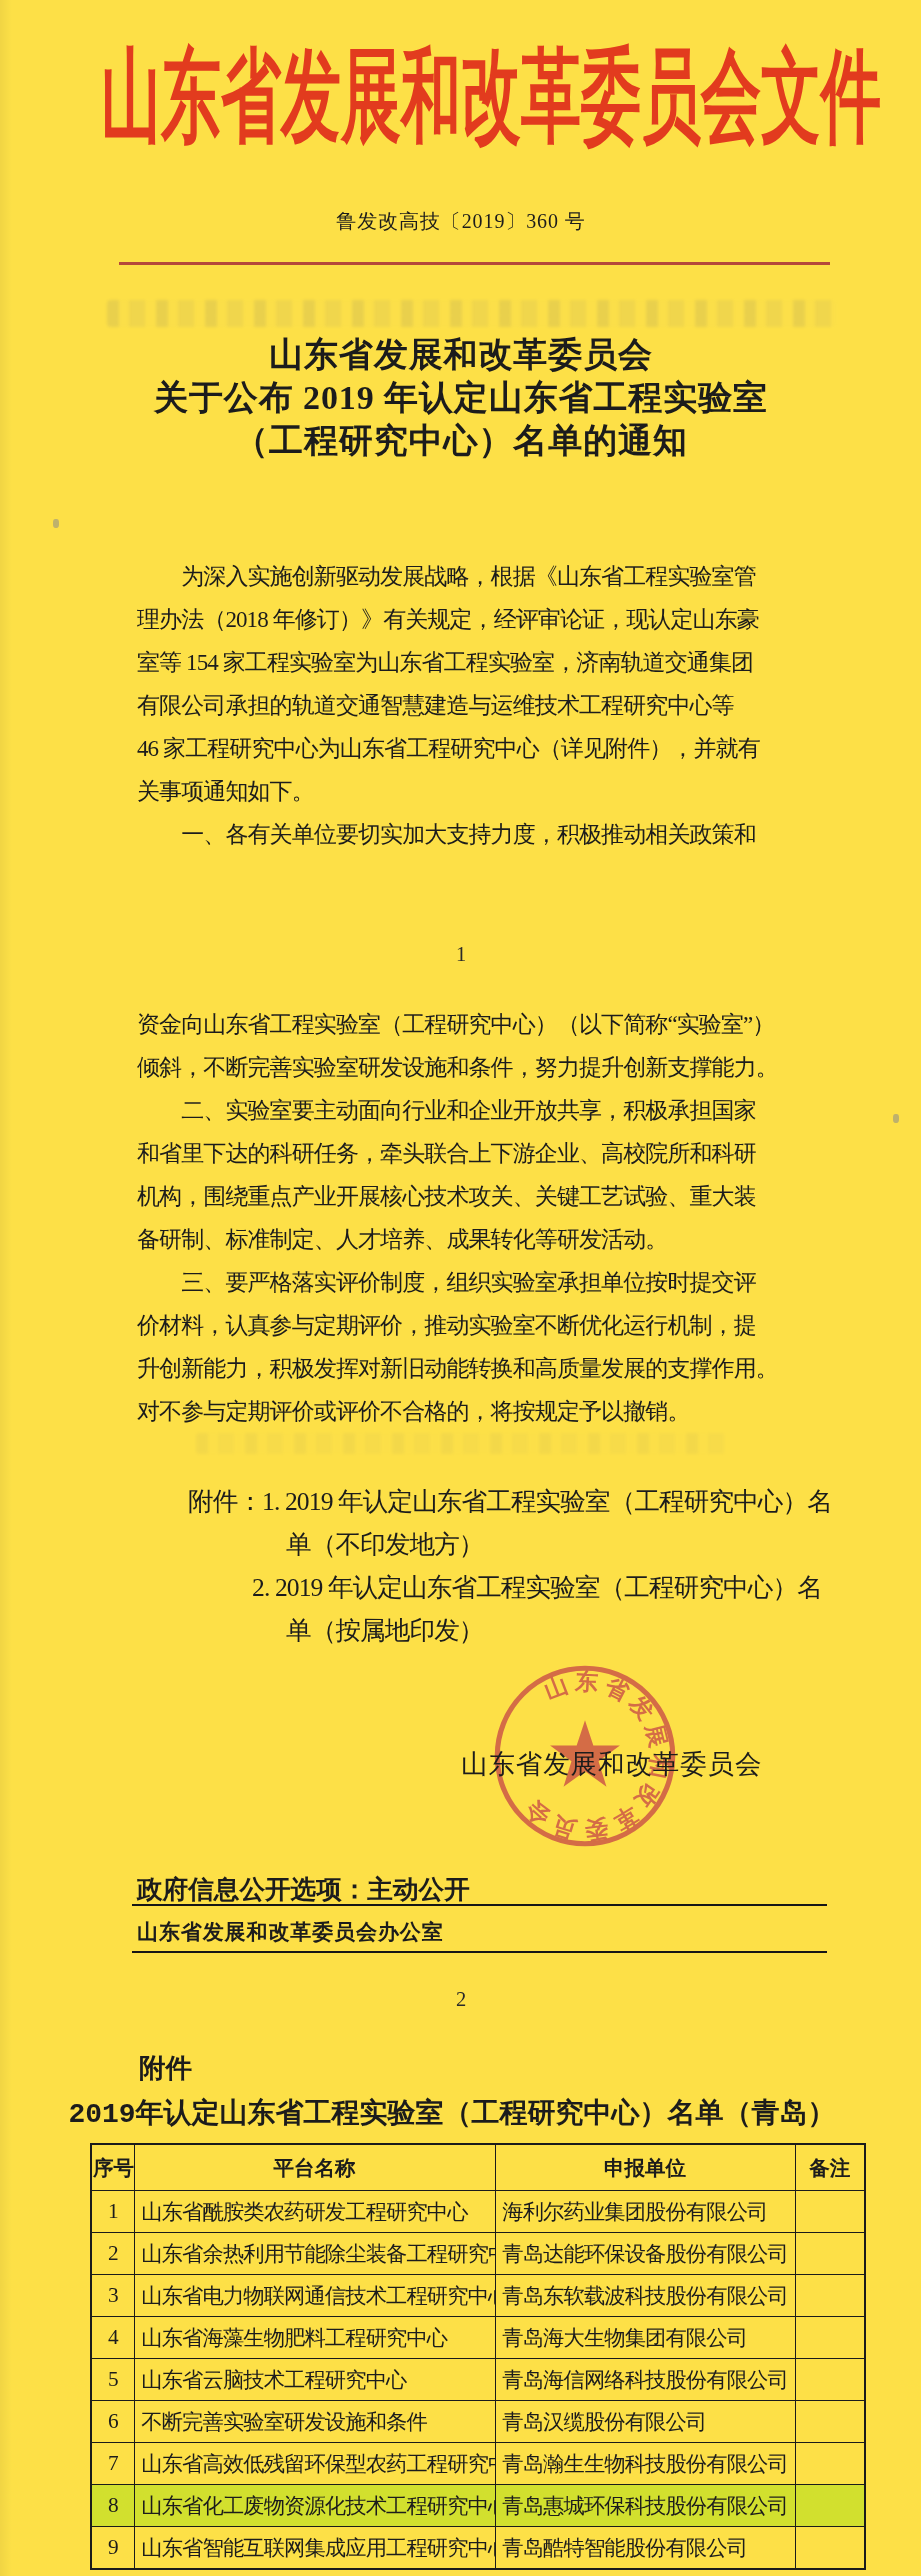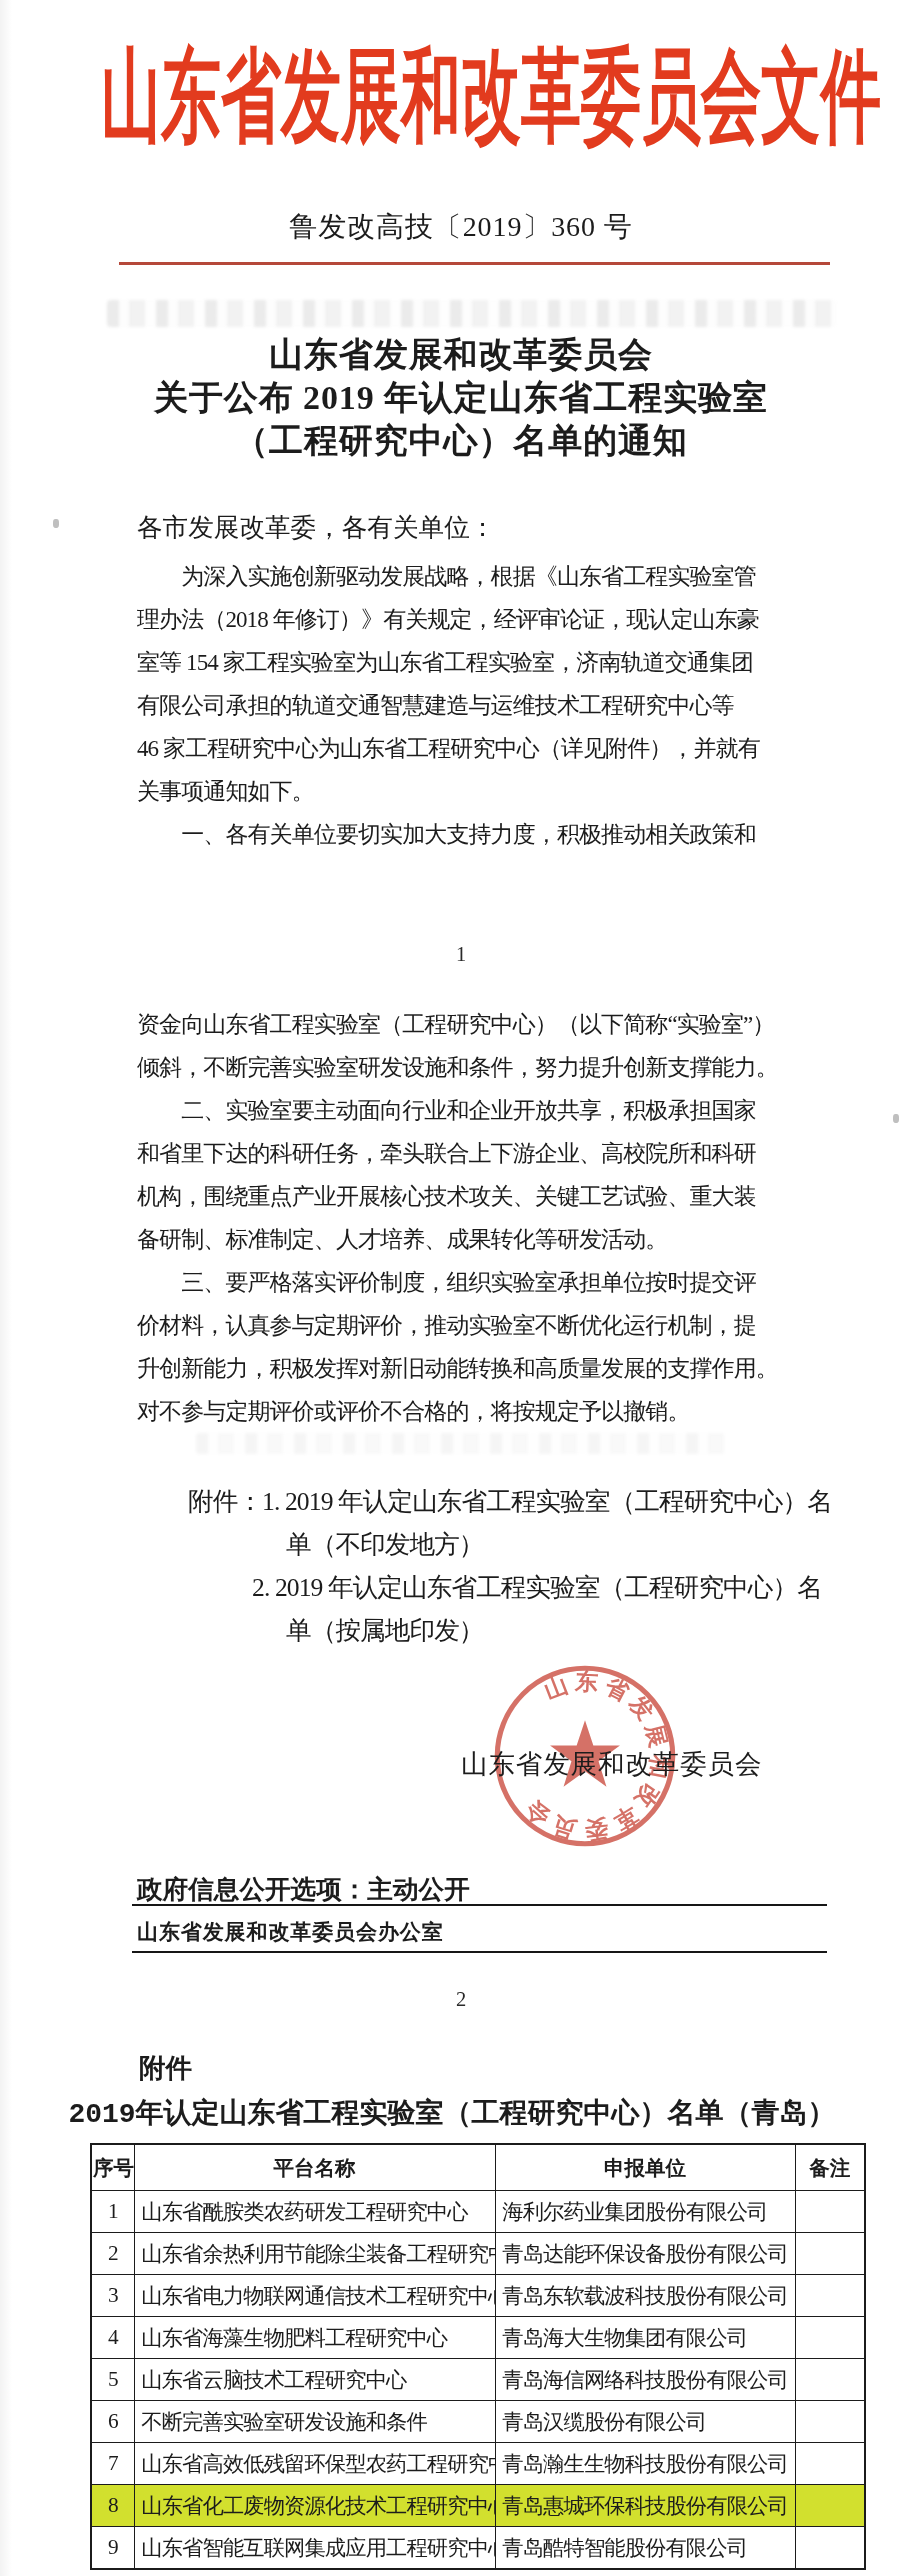--- a/index.html
+++ b/index.html
@@ -1,30 +1,30 @@
 <!DOCTYPE html>
 <html style="--header-red: #e23b1e; --line-red: #b5483a; --seal-red: #cc5346; --highlight: #d2e02e; --text: #1c1c1c; --border: #1b1b1b;font-size:13.7px"><head>
 <meta charset="utf-8">
 <style>
   html,body{margin:0;padding:0;background:#e9e9e9;}
   .page{
     position:relative;width:922px;height:2576px;margin:0 auto;
-    background:#ffffff;overflow:hidden;
+    background:#fde047;overflow:hidden;
     font-family:"Liberation Serif", serif;color:var(--text,#1c1c1c);
   }
   .page::before{content:"";position:absolute;left:0;top:0;width:12px;height:100%;
     background:linear-gradient(90deg,rgba(0,0,0,.05),rgba(0,0,0,0));pointer-events:none;}
   .abs{position:absolute;}
   
   .letterhead{
     left:101px;top:29px;width:721px;text-align:center;white-space:nowrap;
     font-size:60px;font-weight:900;color:var(--header-red,#e23b1e);
     transform:scaleY(1.7);transform-origin:top center;letter-spacing:0px;
   }
-  .doc-number{left:0;top:208px;width:922px;text-align:center;font-size:28px;letter-spacing:0.9px;}
+  .doc-number{left:0;top:208px;width:922px;text-align:center;font-size:20px;letter-spacing:0.9px;}
   .red-line{left:119px;top:262px;width:711px;height:2.6px;background:var(--line-red,#b5483a);}
   
   .ghost{filter:blur(1.7px);opacity:.45;border-radius:3.4px;
     background:repeating-linear-gradient(90deg,
       rgba(110,110,110,.30) 0 12px, rgba(160,160,160,.06) 12px 22px,
       rgba(120,120,120,.22) 22px 38px, rgba(170,170,170,.04) 38px 49px);}
   .ghost-1{left:107px;top:300px;width:730px;height:27px;}
   .ghost-2{left:196px;top:1433px;width:529px;height:20.5px;opacity:.22;}
   .speck{width:6px;height:8.5px;background:#8a8a8a;border-radius:40%;opacity:.55;}
   
@@ -87,21 +87,20 @@
   <div class="abs ghost ghost-1"></div>
   <div class="abs speck" style="left:53px;top:519px;"></div>
   <div class="abs speck" style="left:893px;top:1114px;"></div>
 
   <div class="abs doc-title">
       <div class="title-line"><span>山东省发展和改革委员会</span></div>
       <div class="title-line"><span>关于公布 2019 年认定山东省工程实验室</span></div>
       <div class="title-line"><span>（工程研究中心）名单的通知</span></div>
     </div>
 
-  <div class="abs salutation">各市发展改革委，各有关单位：</div>
 
   <div class="abs body-block body-p1">
       <div class="body-line"><span>　　为深入实施创新驱动发展战略，根据《山东省工程实验室管</span></div>
       <div class="body-line"><span>理办法（2018 年修订）》有关规定，经评审论证，现认定山东豪</span></div>
       <div class="body-line"><span>室等 154 家工程实验室为山东省工程实验室，济南轨道交通集团</span></div>
       <div class="body-line"><span>有限公司承担的轨道交通智慧建造与运维技术工程研究中心等</span></div>
       <div class="body-line"><span>46 家工程研究中心为山东省工程研究中心（详见附件），并就有</span></div>
       <div class="body-line"><span>关事项通知如下。</span></div>
       <div class="body-line"><span>　　一、各有关单位要切实加大支持力度，积极推动相关政策和</span></div>
     </div>

